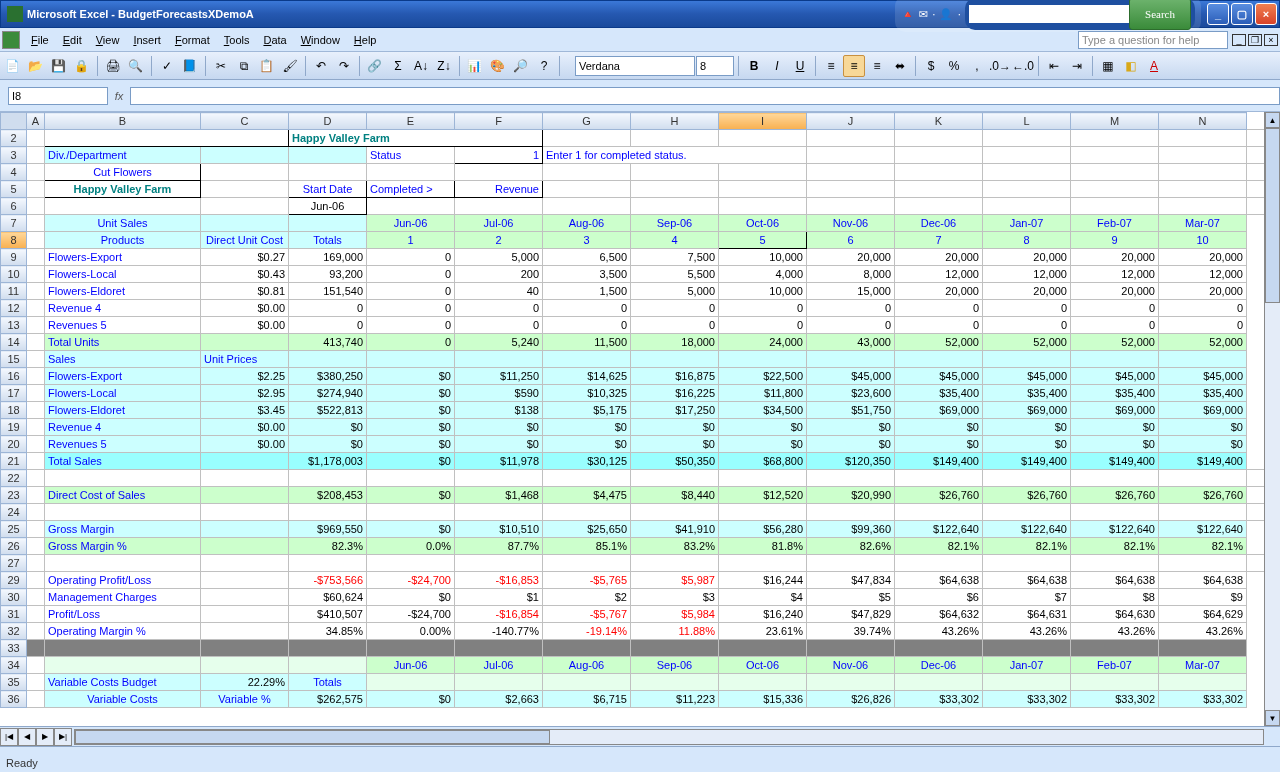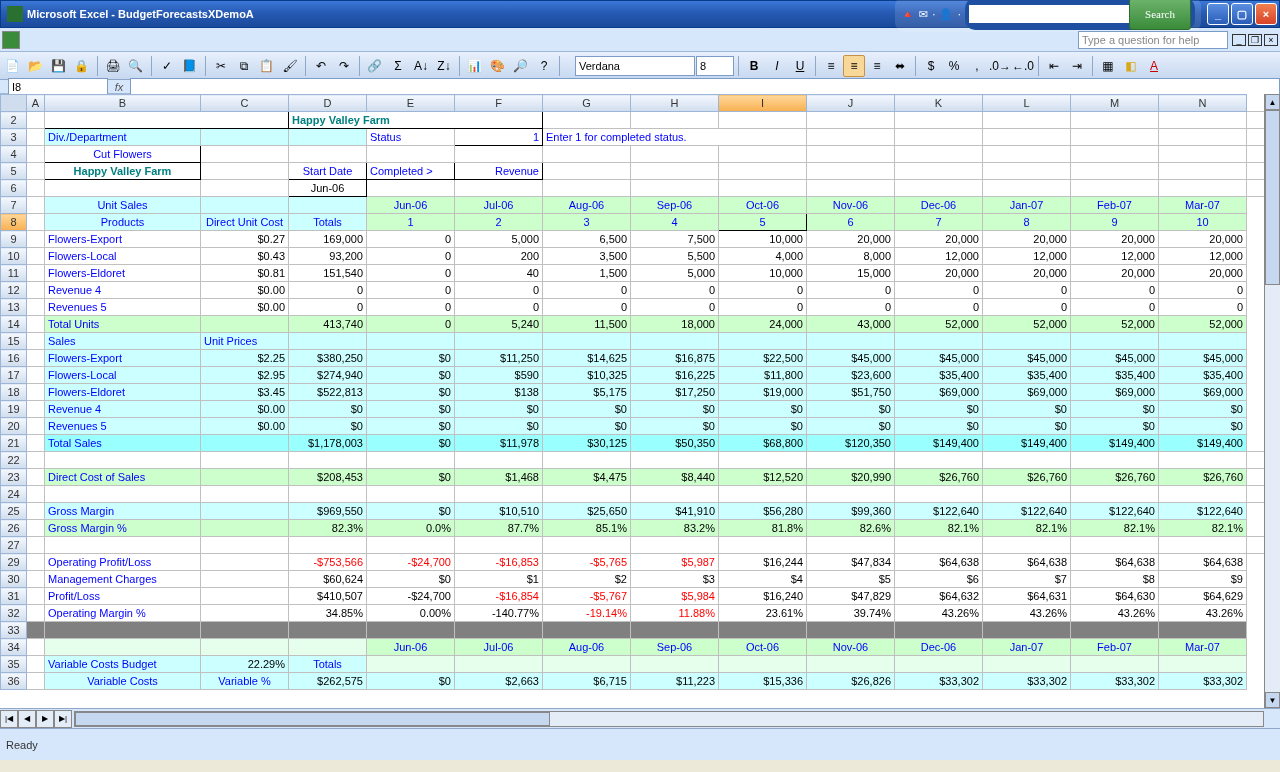--- a/index.html
+++ b/index.html
@@ -30,21 +30,21 @@
 
 
 .toolbar { height: 28px; background:linear-gradient(#e8f0fc,#c6d8f0); border-bottom:1px solid #8fa8ca; display:flex; align-items:center; padding:0 2px; gap:1px;}
 .tbtn { width:22px; height:22px; display:flex; align-items:center; justify-content:center; cursor:pointer; border:1px solid transparent; border-radius:2px; font-size:12px;}
 .tsep{ width:1px; height:20px; background:#8fa8ca; margin:0 3px;}
 .tb-font{ width:120px; height:20px; border:1px solid #7a9cc6; background:#fff; font-size:11px; padding:0 3px;}
 .tb-size{ width:38px; height:20px; border:1px solid #7a9cc6; background:#fff; font-size:11px; padding:0 3px;}
 .tbtn.active{ background:#f8d898; border-color:#c89040;}
 
 
-.fbar { height:14px; background:#d6e7fb; border-bottom:1px solid #a0b8d8; display:flex; align-items:center;}
+.fbar { height:32px; background:#d6e7fb; border-bottom:1px solid #a0b8d8; display:flex; align-items:center;}
 .namebox{ width:100px; height:18px; border:1px solid #7a9cc6; background:#fff; margin-left:8px; padding:0 3px; display:flex; align-items:center;}
 .fxicon{ width:22px; text-align:center; font-style:italic; color:#555;}
 .formula{ flex:1; height:18px; border:1px solid #7a9cc6; background:#fff;}
 
 
 .gridwrap{ position:relative; height: calc(772px - 28px - 24px - 28px - 22px - 20px - 16px - 20px); overflow:hidden; background:#fff;}
 table.grid { border-collapse:collapse; table-layout:fixed; width: 100%; }
 table.grid td, table.grid th { border:1px solid #c0c0c0; height:17px; padding:0 3px; overflow:hidden; white-space:nowrap; font-size:11px; vertical-align:middle;}
 .colhdr, .rowhdr { background:linear-gradient(#f4f8fe,#d0ddee); text-align:center; font-weight:normal; color:#333; border:1px solid #9db5d6 !important; cursor:pointer;}
 .colhdr.sel { background:linear-gradient(#ffd89a,#f8b050);}
@@ -103,20 +103,31 @@
   </div>
   <div class="winbtns">
     <div class="winbtn min">_</div>
     <div class="winbtn max">▢</div>
     <div class="winbtn close">×</div>
   </div>
 </div>
 
 <div class="menubar">
   <div class="mslogo"></div>
+  <div id="menus" style="display: flex;">
+      <div class="menu"><u>F</u>ile</div>
+      <div class="menu"><u>E</u>dit</div>
+      <div class="menu"><u>V</u>iew</div>
+      <div class="menu"><u>I</u>nsert</div>
+      <div class="menu"><u>F</u>ormat</div>
+      <div class="menu"><u>T</u>ools</div>
+      <div class="menu"><u>D</u>ata</div>
+      <div class="menu"><u>W</u>indow</div>
+      <div class="menu"><u>H</u>elp</div>
+    </div>
   <div class="helpbox">
     <input type="text" value="Type a question for help" style="">
   </div>
   <div class="childwin">
     <span>_</span>
     <span>❐</span>
     <span>×</span>
   </div>
 </div>
 
@@ -505,21 +516,21 @@
         <tr>
           <th class="rowhdr">18</th>
           <td></td>
           <td class="c-ltcyan blue">Flowers-Eldoret</td>
           <td class="c-ltcyan r">$3.45</td>
           <td class="c-ltcyan r">$522,813</td>
           <td class="c-ltcyan r">$0</td>
           <td class="c-ltcyan r">$138</td>
           <td class="c-ltcyan r">$5,175</td>
           <td class="c-ltcyan r">$17,250</td>
-          <td class="c-ltcyan r">$19,000</td>
+          <td class="c-ltcyan r">$34,500</td>
           <td class="c-ltcyan r">$51,750</td>
           <td class="c-ltcyan r">$69,000</td>
           <td class="c-ltcyan r">$69,000</td>
           <td class="c-ltcyan r">$69,000</td>
           <td class="c-ltcyan r">$69,000</td>
         </tr>
         <tr>
           <th class="rowhdr">19</th>
           <td></td>
           <td class="c-ltcyan blue">Revenue 4</td>

